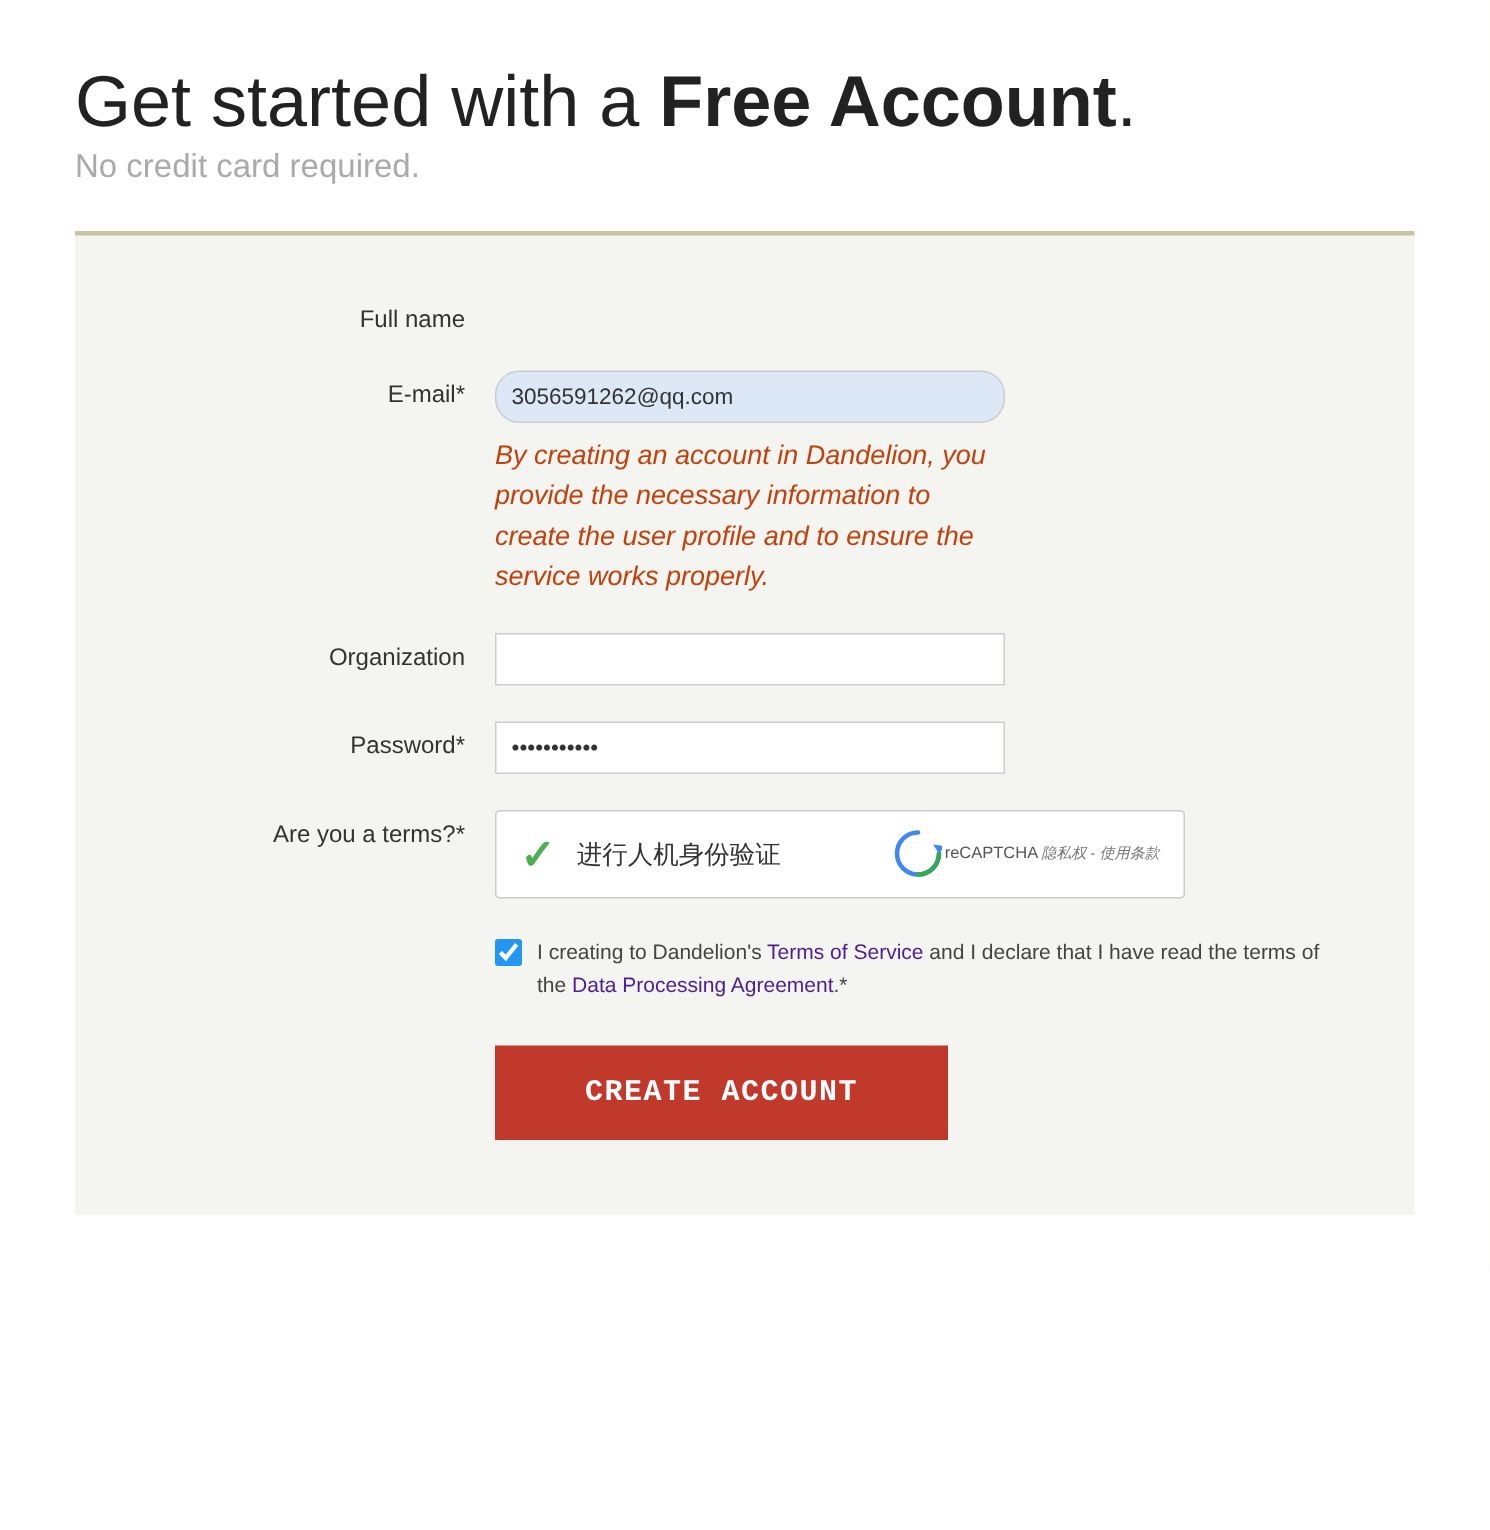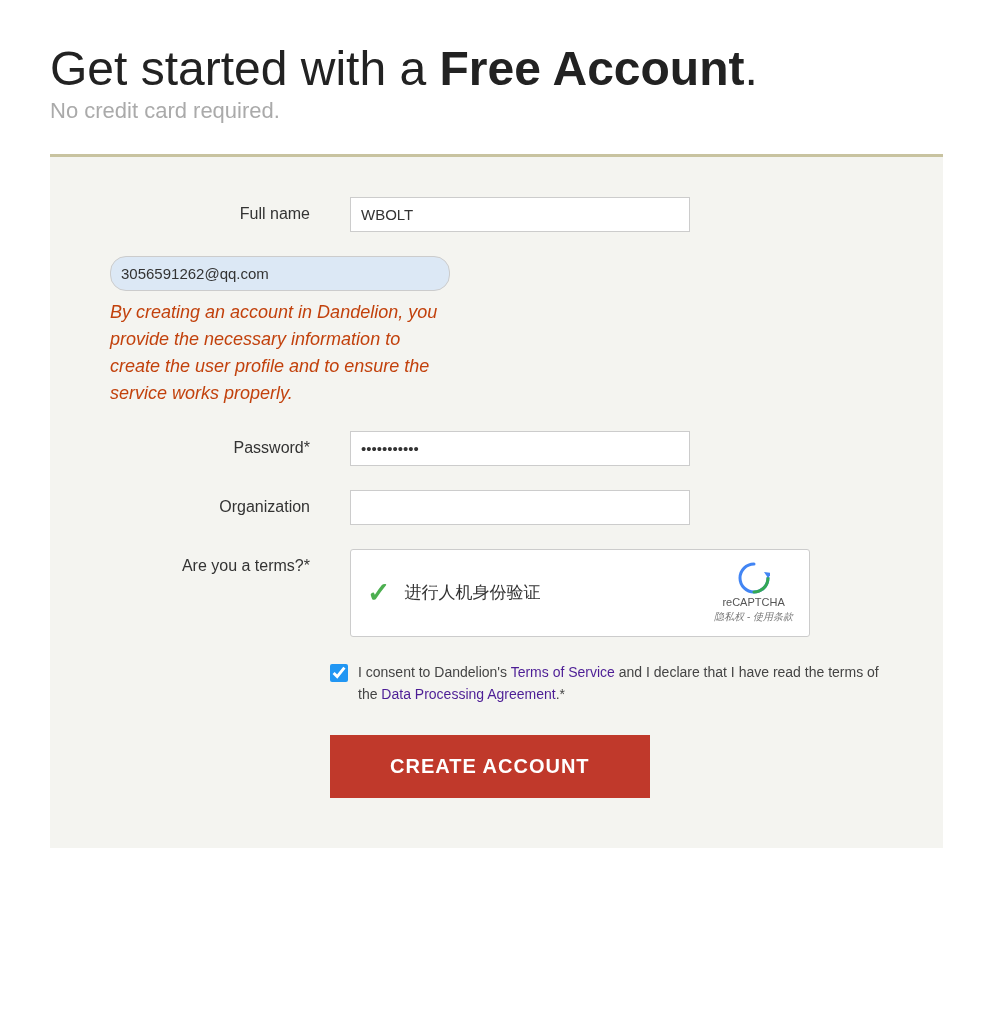--- a/index.html
+++ b/index.html
@@ -41,21 +41,20 @@
       background: #f4f4f0;
       border-top: 3px solid #c8c3a0;
       padding: 40px 60px 50px 60px;
       margin-top: 10px;
     }
 
     .form-row {
       display: flex;
       align-items: flex-start;
       margin-bottom: 24px;
-      gap: 20px;
     }
 
     .form-label {
       width: 220px;
       min-width: 220px;
       text-align: right;
       padding-right: 20px;
       padding-top: 8px;
       font-size: 16px;
       color: #333;
@@ -115,21 +114,21 @@
     }
 
     .captcha-text {
       font-size: 17px;
       color: #333;
       text-align: right;
     }
 
     .captcha-right {
       display: flex;
-      flex-direction: column;
+      flex-direction: row;
       align-items: center;
       gap: 2px;
     }
 
     .recaptcha-label {
       font-size: 11px;
       color: #555;
       text-align: center;
     }
 
@@ -180,20 +179,21 @@
     .create-account-btn {
       background: #c0392b;
       color: #fff;
       border: none;
       padding: 20px 60px;
       font-size: 20px;
       font-weight: 600;
       letter-spacing: 1px;
       cursor: pointer;
       text-transform: uppercase;
+      font-family: Liberation Mono, monospace;
     }
 
     
     .recaptcha-svg {
       width: 32px;
       height: 32px;
     }
   </style>
 </head>
 <body>
@@ -202,43 +202,41 @@
   <h1 class="page-title">
     <span>Get started with a </span><strong>Free Account</strong><span>.</span>
   </h1>
   <p class="subtitle">No credit card required.</p>
 </div>
 
 <div class="form-container">
 
   <div class="form-row">
     <label class="form-label">Full name</label>
-    <div class="form-field">
-      <input type="text" class="form-input" value="WBOLT" style="">
-    </div>
-  </div>
-
-  <div class="form-row">
+  </div>
+
+  <div class="form-row">
+    <label class="form-label">E-mail*</label>
     <div class="form-field">
       <input type="email" class="form-input email-input" value="3056591262@qq.com" style="">
       <p class="form-hint">By creating an account in Dandelion, you provide the necessary information to create the user profile and to ensure the service works properly.</p>
     </div>
   </div>
 
   <div class="form-row">
+    <label class="form-label">Organization</label>
+    <div class="form-field">
+      <input type="text" class="form-input" value="" style="">
+    </div>
+  </div>
+
+  <div class="form-row">
     <label class="form-label">Password*</label>
     <div class="form-field">
       <input type="password" class="form-input" value="password123" style="">
-    </div>
-  </div>
-
-  <div class="form-row">
-    <label class="form-label">Organization</label>
-    <div class="form-field">
-      <input type="text" class="form-input" value="" style="">
     </div>
   </div>
 
   <div class="form-row">
     <label class="form-label">Are you a terms?*</label>
     <div class="form-field" style="max-width:460px;">
       <div class="captcha-box">
         <div class="captcha-left">
           <span class="captcha-check">✓</span>
           <span class="captcha-text">进行人机身份验证</span>
@@ -254,21 +252,21 @@
             <a href="#">隐私权</a> - <a href="#">使用条款</a>
           </span>
         </div>
       </div>
     </div>
   </div>
 
   <div class="consent-row">
     <input type="checkbox" class="consent-checkbox" checked="" style="">
     <span class="consent-text">
-      <span>I consent to Dandelion's </span><a href="#">Terms of Service</a><span> and I declare that I have read the terms of the </span><a href="#">Data Processing Agreement</a><span>.*</span>
+      <span>I creating to Dandelion's </span><a href="#">Terms of Service</a><span> and I declare that I have read the terms of the </span><a href="#">Data Processing Agreement</a><span>.*</span>
     </span>
   </div>
 
   <div class="submit-row">
     <button class="create-account-btn">CREATE ACCOUNT</button>
   </div>
 
 </div>
 
 </body></html>

